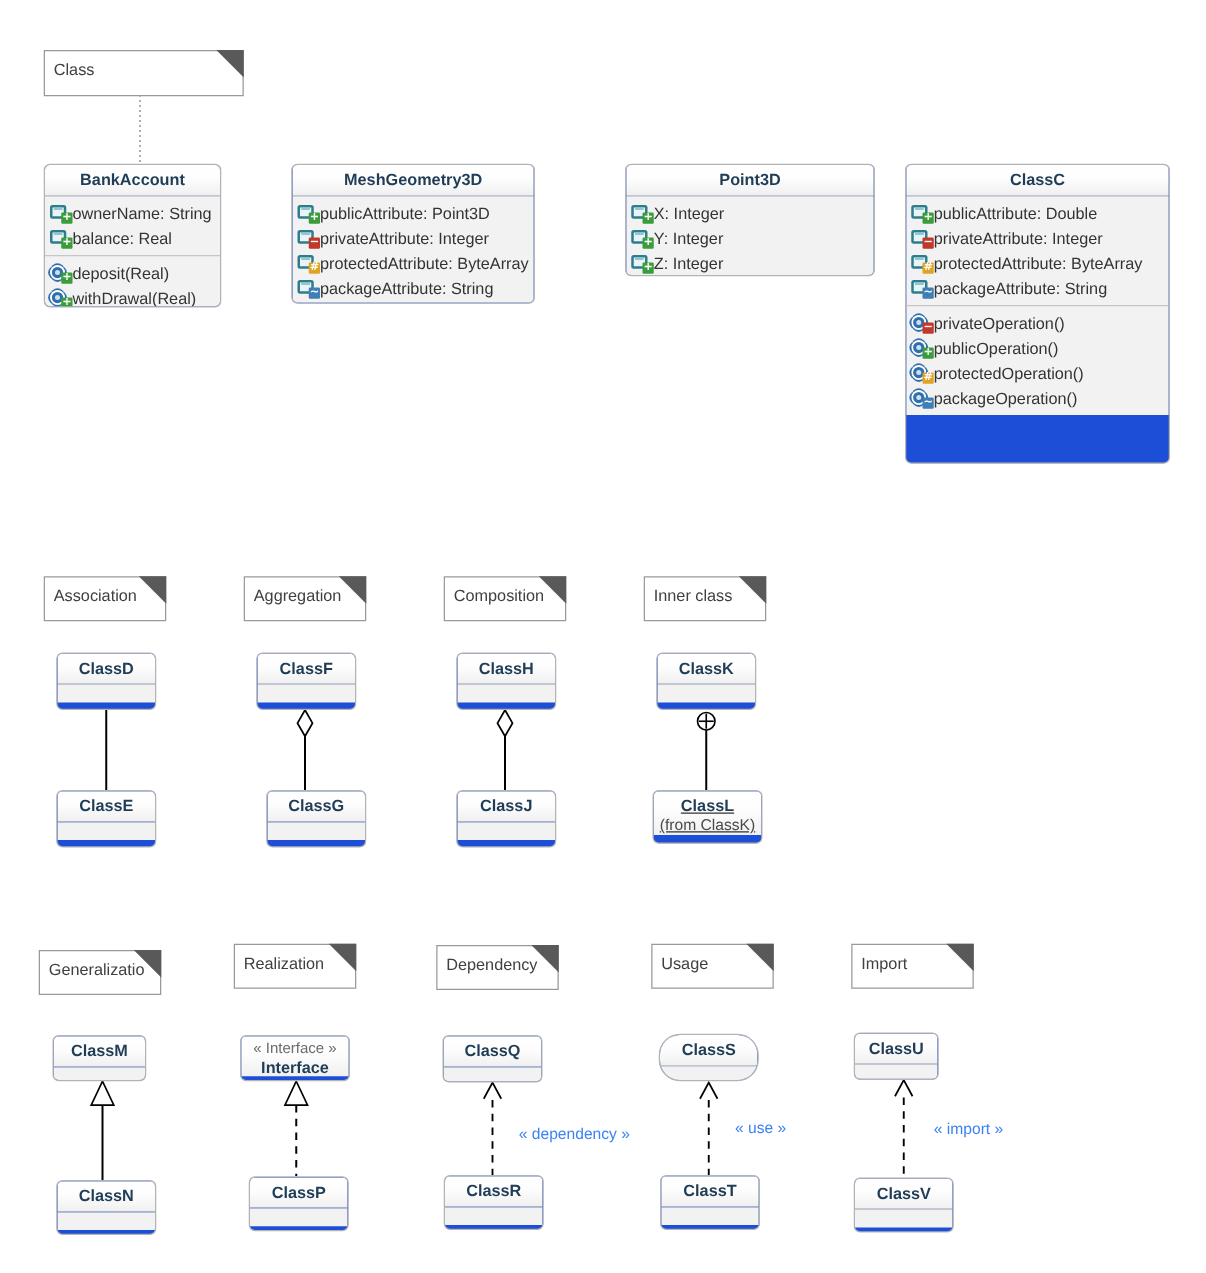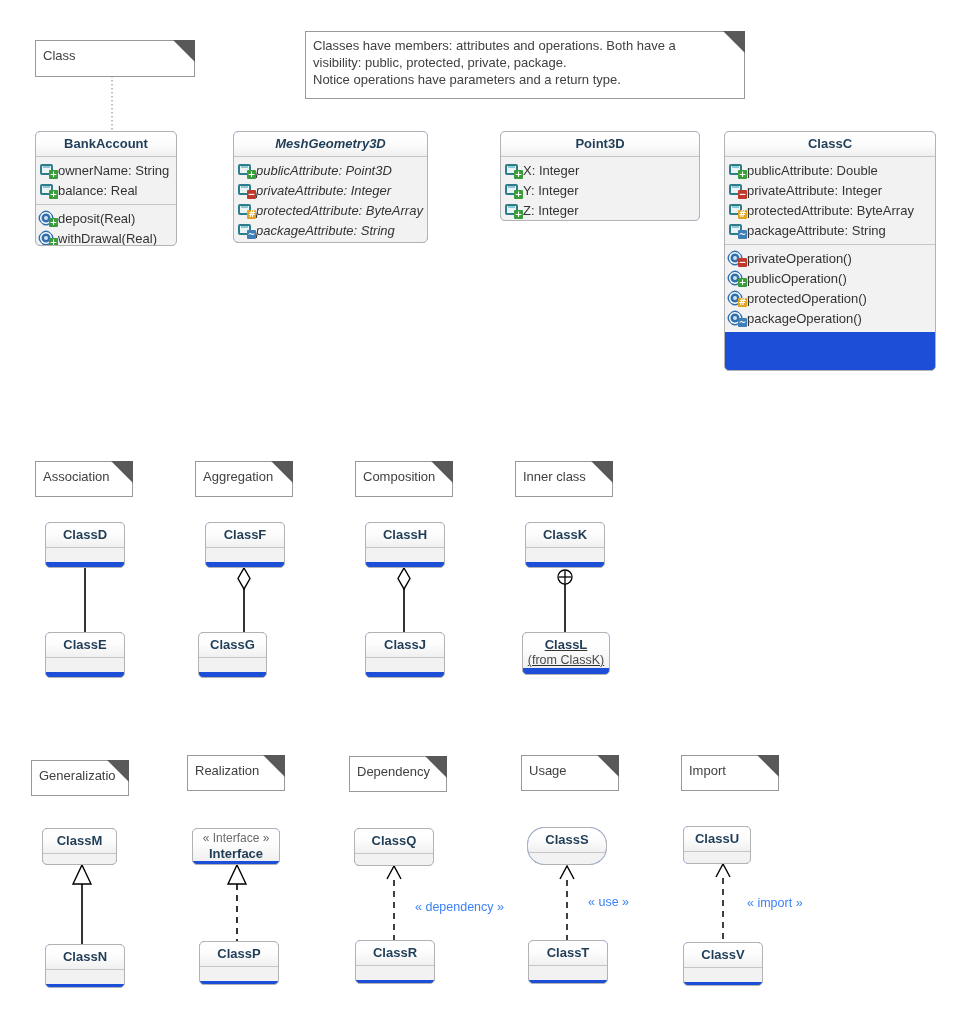--- a/index.html
+++ b/index.html
@@ -226,26 +226,20 @@
 
     <line x1="723" y1="878" x2="723" y2="942" stroke="#000000" stroke-width="1.5" stroke-dasharray="6,5"></line>
     <polyline points="716,877 723,864 730,877" fill="none" stroke="#000000" stroke-width="1.4"></polyline>
   </svg>
 
   <div class="note small" style="left:35px; top:40px; width:160px; height:37px;">
     <div class="note-fold"></div>
     <div class="note-text">Class</div>
   </div>
 
-  <div class="note" style="left:305px; top:31px; width:440px; height:68px;">
-    <div class="note-fold"></div>
-    <div class="note-text">Classes have members: attributes and operations. Both have a
-visibility: public, protected, private, package.
-Notice operations have parameters and a return type.</div>
-  </div>
 
   <div class="note small" style="left:35px; top:461px; width:98px; height:36px;">
     <div class="note-fold"></div>
     <div class="note-text">Association</div>
   </div>
 
   <div class="note small" style="left:195px; top:461px; width:98px; height:36px;">
     <div class="note-fold"></div>
     <div class="note-text">Aggregation</div>
   </div>
@@ -314,21 +308,21 @@
       <div class="member">
         <span class="micon">
             <span class="gear"></span>
             <span class="vis pub">+</span>
           </span>
         <span class="mlabel">withDrawal(Real)</span>
       </div>
     </div>
   </div>
 
-  <div class="uclass" style="left:233px; top:131px; width:195px; height:112px;font-style:italic;">
+  <div class="uclass" style="left:233px; top:131px; width:195px; height:112px;">
     <div class="hdr">MeshGeometry3D</div>
     <div class="compartment">
       <div class="member">
         <span class="micon">
             <span class="attr-box"></span>
             <span class="vis pub">+</span>
           </span>
         <span class="mlabel">publicAttribute: Point3D</span>
       </div>
       <div class="member">
@@ -454,21 +448,21 @@
   <div class="uclass" style="left:45px; top:632px; width:80px; height:46px;">
     <div class="hdr">ClassE</div>
     <div class="compartment empty-comp"></div>
   </div>
 
   <div class="uclass" style="left:205px; top:522px; width:80px; height:46px;">
     <div class="hdr">ClassF</div>
     <div class="compartment empty-comp"></div>
   </div>
 
-  <div class="uclass" style="left:198px; top:632px; width:69px; height:46px;">
+  <div class="uclass" style="left:213px; top:632px; width:80px; height:46px;">
     <div class="hdr">ClassG</div>
     <div class="compartment empty-comp"></div>
   </div>
 
   <div class="uclass" style="left:365px; top:522px; width:80px; height:46px;">
     <div class="hdr">ClassH</div>
     <div class="compartment empty-comp"></div>
   </div>
 
   <div class="uclass" style="left:365px; top:632px; width:80px; height:46px;">

